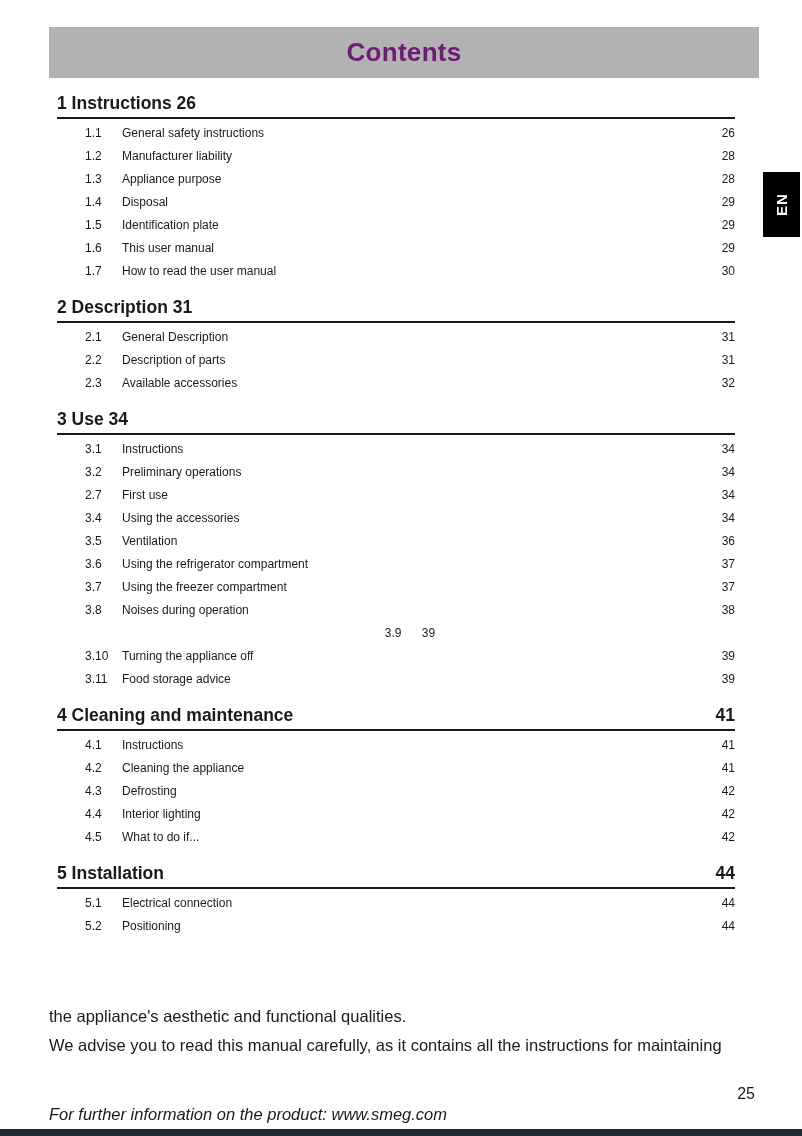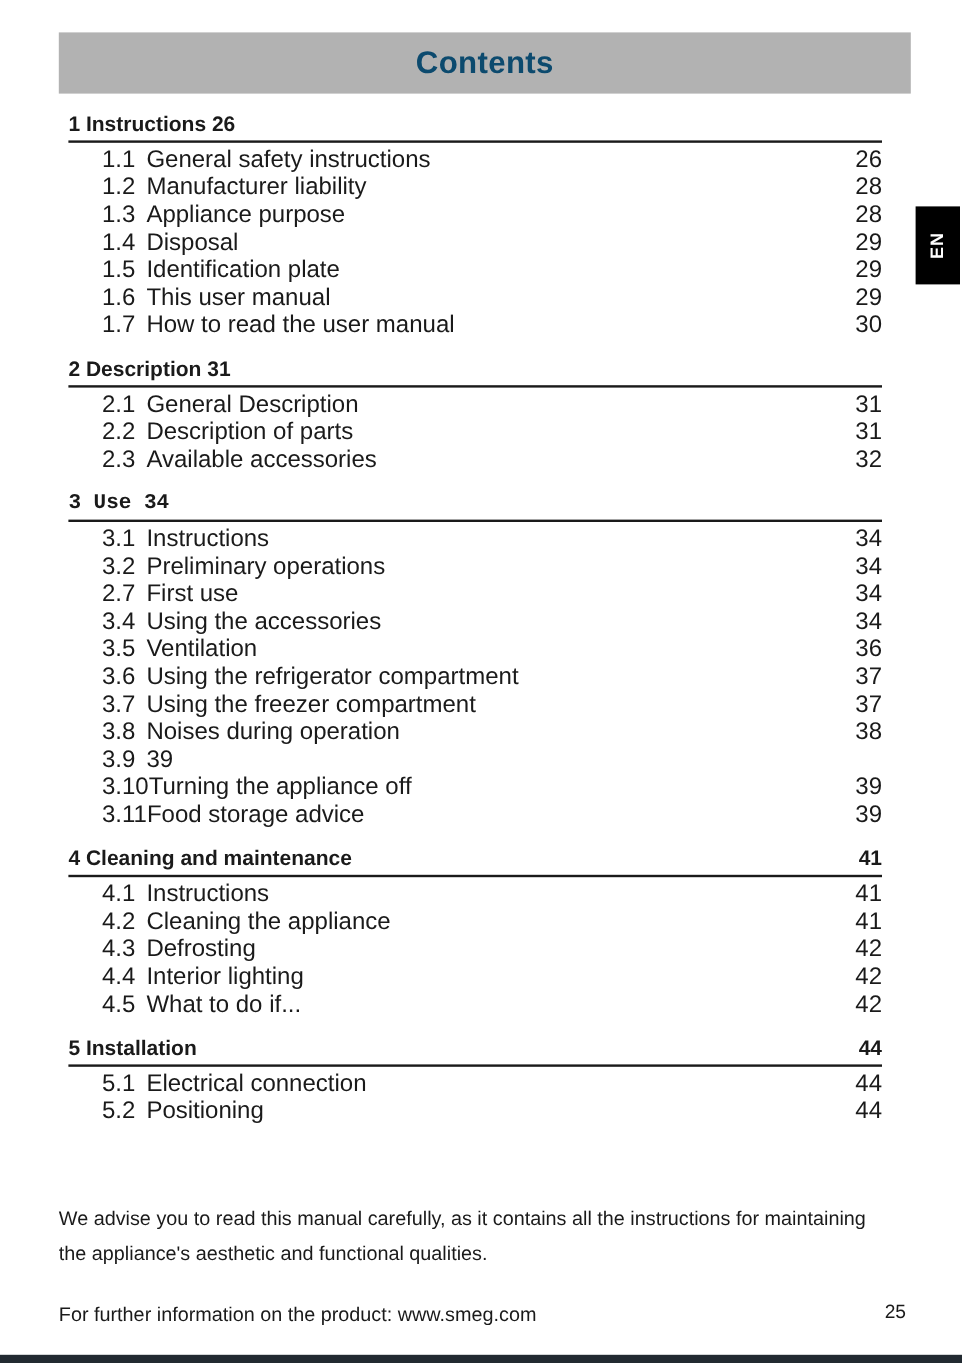--- a/index.html
+++ b/index.html
@@ -15,44 +15,45 @@
     position:absolute;
     left:49px; top:27px;
     width:710px; height:51px;
     background:#b2b2b2;
     display:flex; align-items:center; justify-content:center;
   }
   .page-title {
     font-size:26px;
     font-weight:bold;
     letter-spacing:0.3px;
-    color:#0c4a6e;
+    color:#701a75;
   }
   .toc {
     position:absolute;
     left:57px; top:92px;
     width:678px;
   }
   .toc-section { margin-bottom:13px; }
   .toc-heading {
     display:flex;
     justify-content:space-between;
     align-items:center;
     font-size:17.5px;
     font-weight:bold;
     line-height:22px;
     padding-bottom:3px;
     border-bottom:2px solid #1a1a1a;
   }
   .toc-items { padding-top:3px; }
   .toc-row {
     display:flex;
-    font-size:20px;
+    font-size:12px;
     line-height:23px;
     padding-left:28px;
+    justify-content:center;
   }
   .toc-num { min-width:37px; white-space:nowrap; }
   .toc-label { flex:1; }
   .toc-page { text-align:right; }
   .lang-tab {
     position:absolute;
     left:763px; top:172px;
     width:37px; height:65px;
     background:#000000;
     display:flex; align-items:center; justify-content:center;
@@ -64,21 +65,21 @@
     font-size:15px;
     letter-spacing:1px;
   }
   .footer {
     position:absolute;
     left:49px; top:1002px;
     width:712px;
     font-size:16.5px;
   }
   .footer-line { line-height:29px; }
-  .footer-info { margin-top:22px; line-height:29px; }
+  .footer-info { margin-top:40px; line-height:29px;font-style:italic; }
   .page-number {
     position:absolute;
     top:1085px;
     right:47px;
     font-size:16px;
   }
   .bottom-bar {
     position:absolute;
     left:0; bottom:0;
     width:802px; height:7px;
@@ -152,21 +153,21 @@
         </div>
         <div class="toc-row">
           <div class="toc-num">2.3</div>
           <div class="toc-label">Available accessories</div>
           <div class="toc-page">32</div>
         </div>
       </div>
     </div>
     <div class="toc-section">
       <div class="toc-heading">
-        <div style="display: inline; font-family: Liberation Mono, monospace;">3 Use 34</div>
+        <div style="display: inline;">3 Use 34</div>
       </div>
       <div class="toc-items">
         <div class="toc-row">
           <div class="toc-num">3.1</div>
           <div class="toc-label">Instructions</div>
           <div class="toc-page">34</div>
         </div>
         <div class="toc-row">
           <div class="toc-num">3.2</div>
           <div class="toc-label">Preliminary operations</div>
@@ -270,21 +271,21 @@
       </div>
     </div>
   </div>
 
 <div class="lang-tab">
   <span class="lang-tab-label">EN</span>
 </div>
 
 <div class="footer">
   <div id="footer-paragraph">
+      <div class="footer-line">the appliance's aesthetic and functional qualities.</div>
       <div class="footer-line">We advise you to read this manual carefully, as it contains all the instructions for maintaining</div>
-      <div class="footer-line">the appliance's aesthetic and functional qualities.</div>
     </div>
   <div class="footer-info">For further information on the product: www.smeg.com</div>
 </div>
 
 <div class="page-number">25</div>
 
 <div class="bottom-bar"></div>
 
 </body></html>

